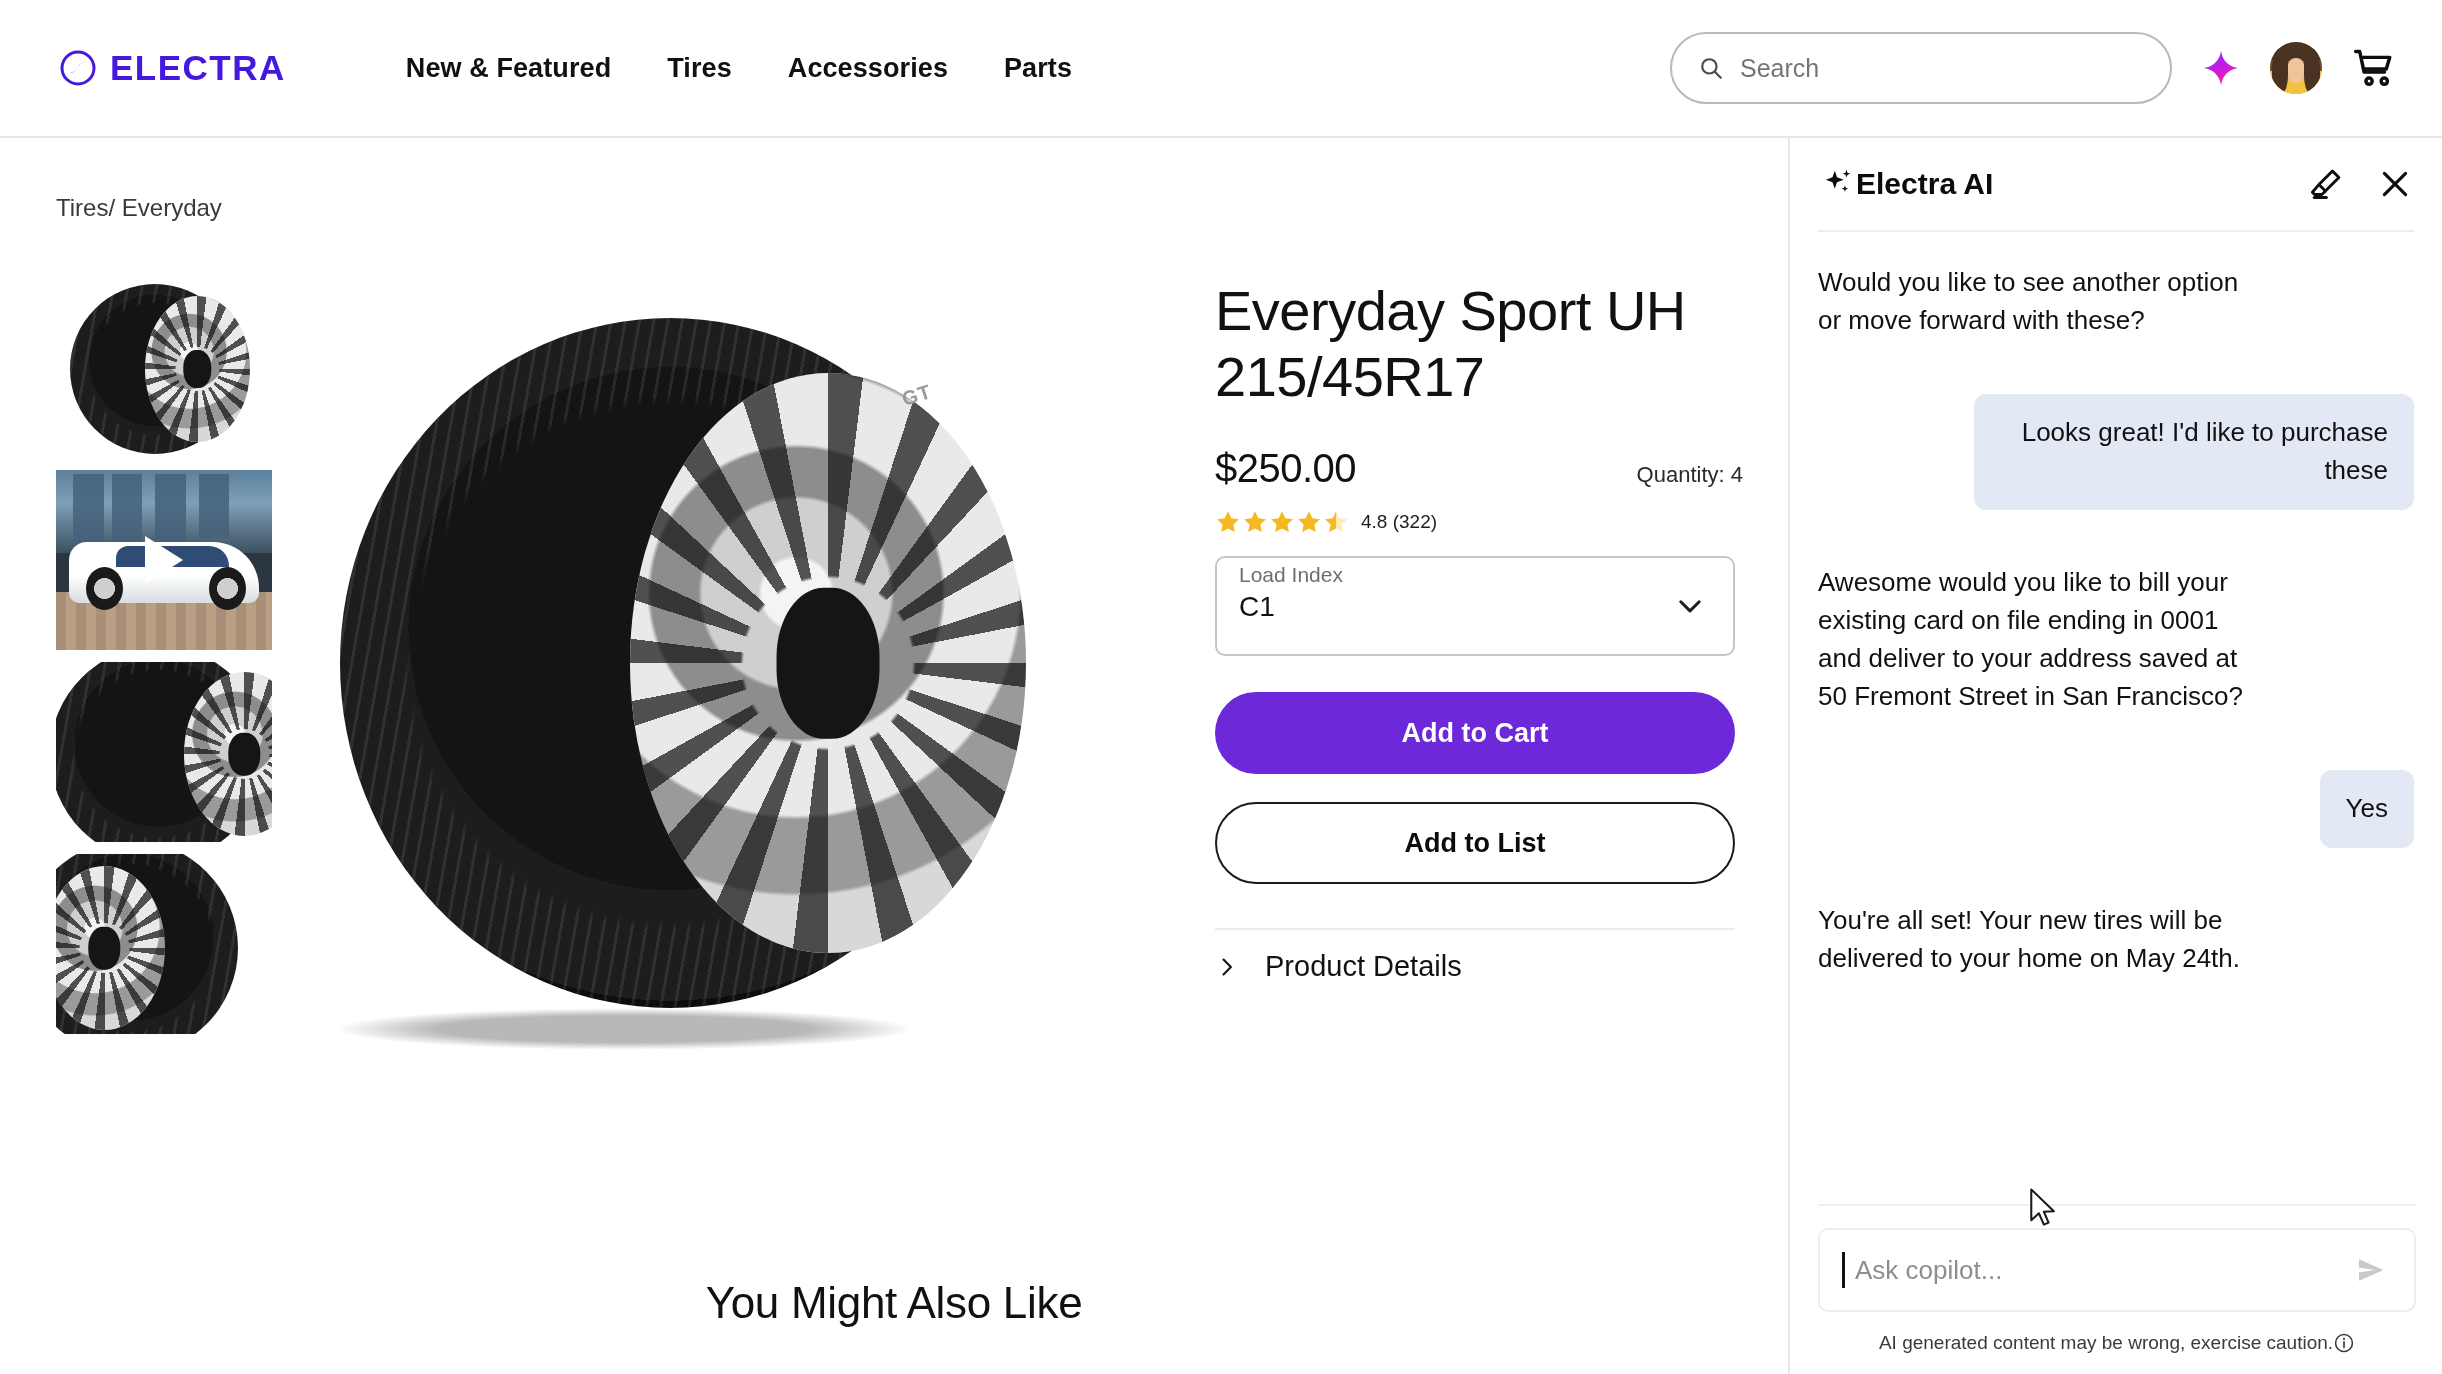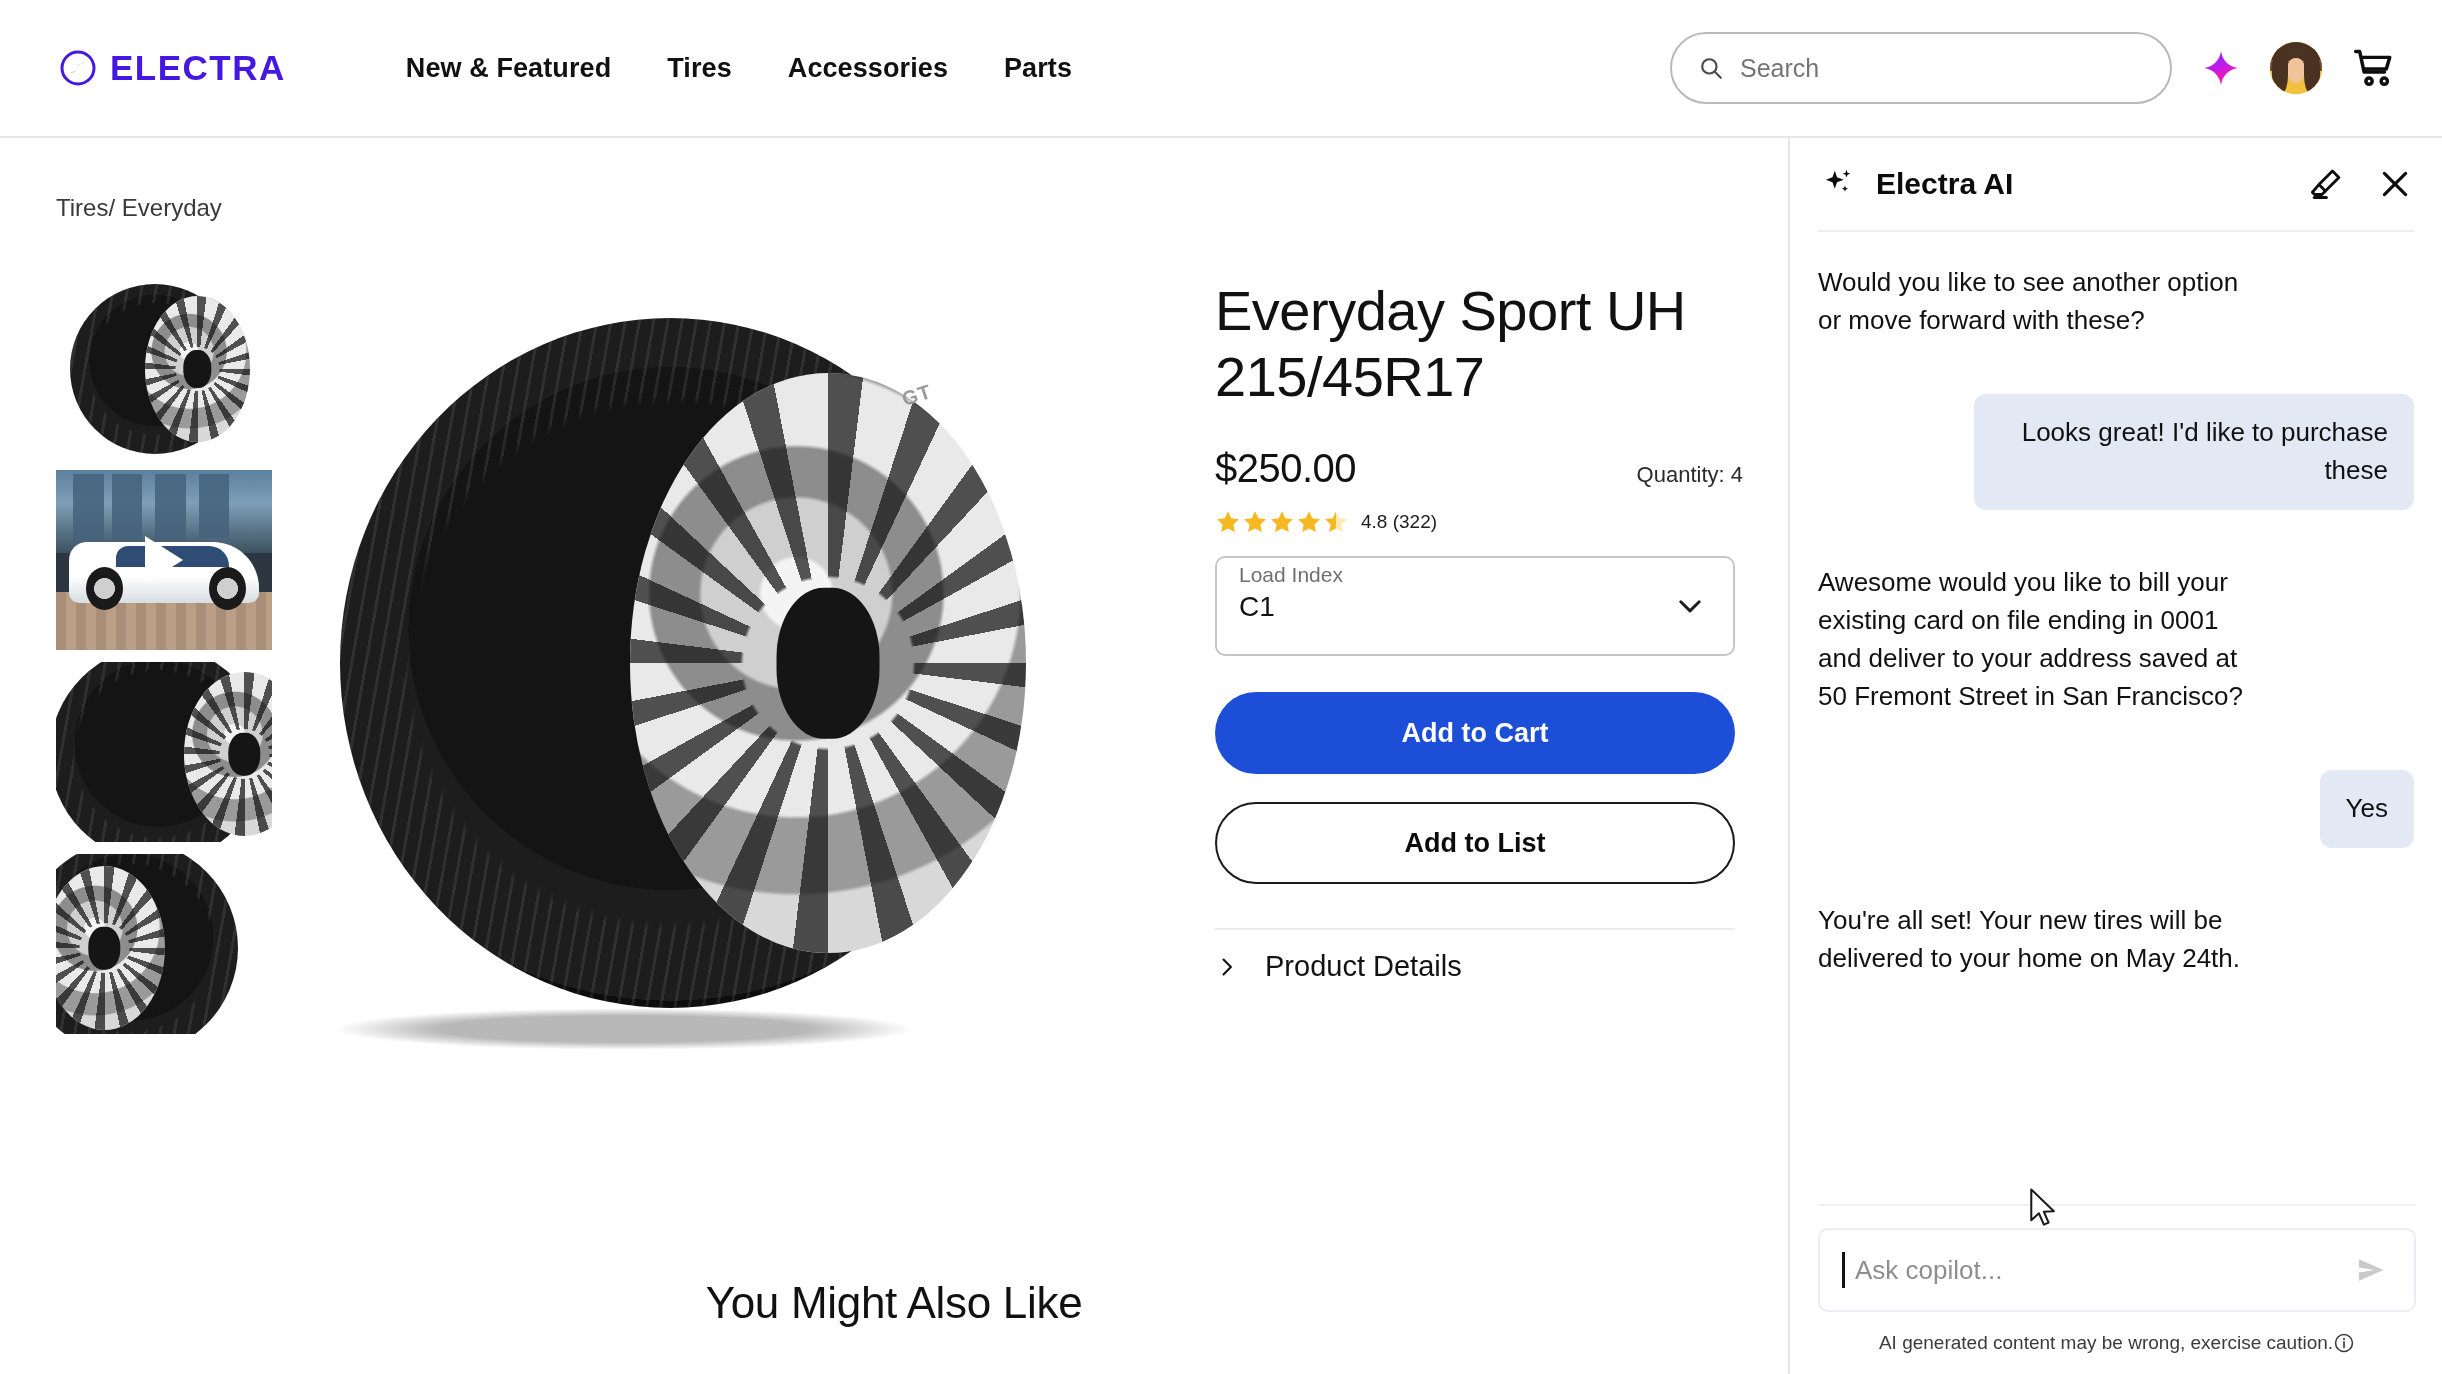--- a/index.html
+++ b/index.html
@@ -254,21 +254,21 @@
   }
 
   .btn {
     width: 520px; height: 82px;
     border-radius: 41px;
     display: flex; align-items: center; justify-content: center;
     font-size: 27px; font-weight: 700;
     cursor: pointer;
     border: 2px solid transparent;
   }
-  .btn-primary { background: #1d4ed8; color: #fff; margin-top: 36px; }
+  .btn-primary { background: #6d28d9; color: #fff; margin-top: 36px; }
   .btn-secondary { background: #fff; color: #0b0b0b; border-color: #1a1a1a; margin-top: 28px; }
 
   .divider { width: 520px; height: 2px; background: #ebebeb; margin-top: 44px; }
 
   .details-row {
     display: flex; align-items: center; gap: 26px;
     margin-top: 20px; cursor: pointer;
   }
   .details-label { font-size: 29px; color: #121212; }
 
@@ -289,21 +289,21 @@
     top: 0; left: 1788px;
     width: 654px;
     height: 1236px;
     background: #ffffff;
     border-left: 2px solid #e8e8e8;
   }
   .ai-header {
     height: 92px;
     display: flex; align-items: center;
     padding: 0 30px 0 32px;
-    gap: 20px;
+    gap: 0;
   }
   .ai-title { font-size: 30px; font-weight: 700; color: #0c0c0c; }
   .ai-actions { margin-left: auto; display: flex; align-items: center; gap: 34px; }
   .ai-icon-btn { cursor: pointer; display: block; }
   .ai-divider { height: 2px; background: #eeeeee; margin: 0 28px; }
 
   .chat-scroll {
     position: absolute;
     top: 96px; left: 0; right: 0;
     height: 1100px;

